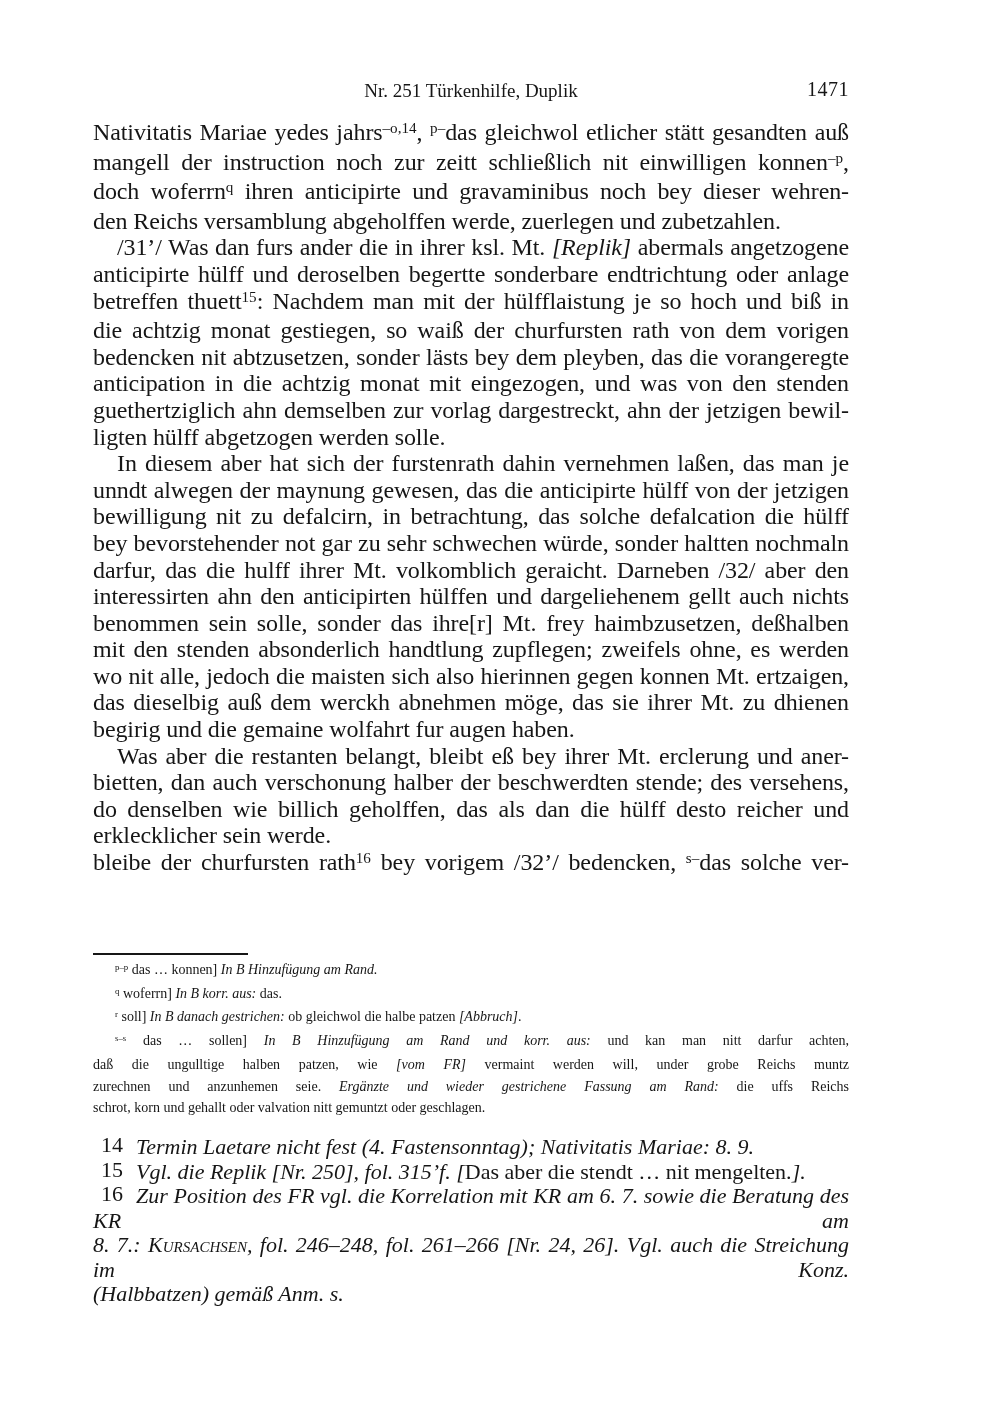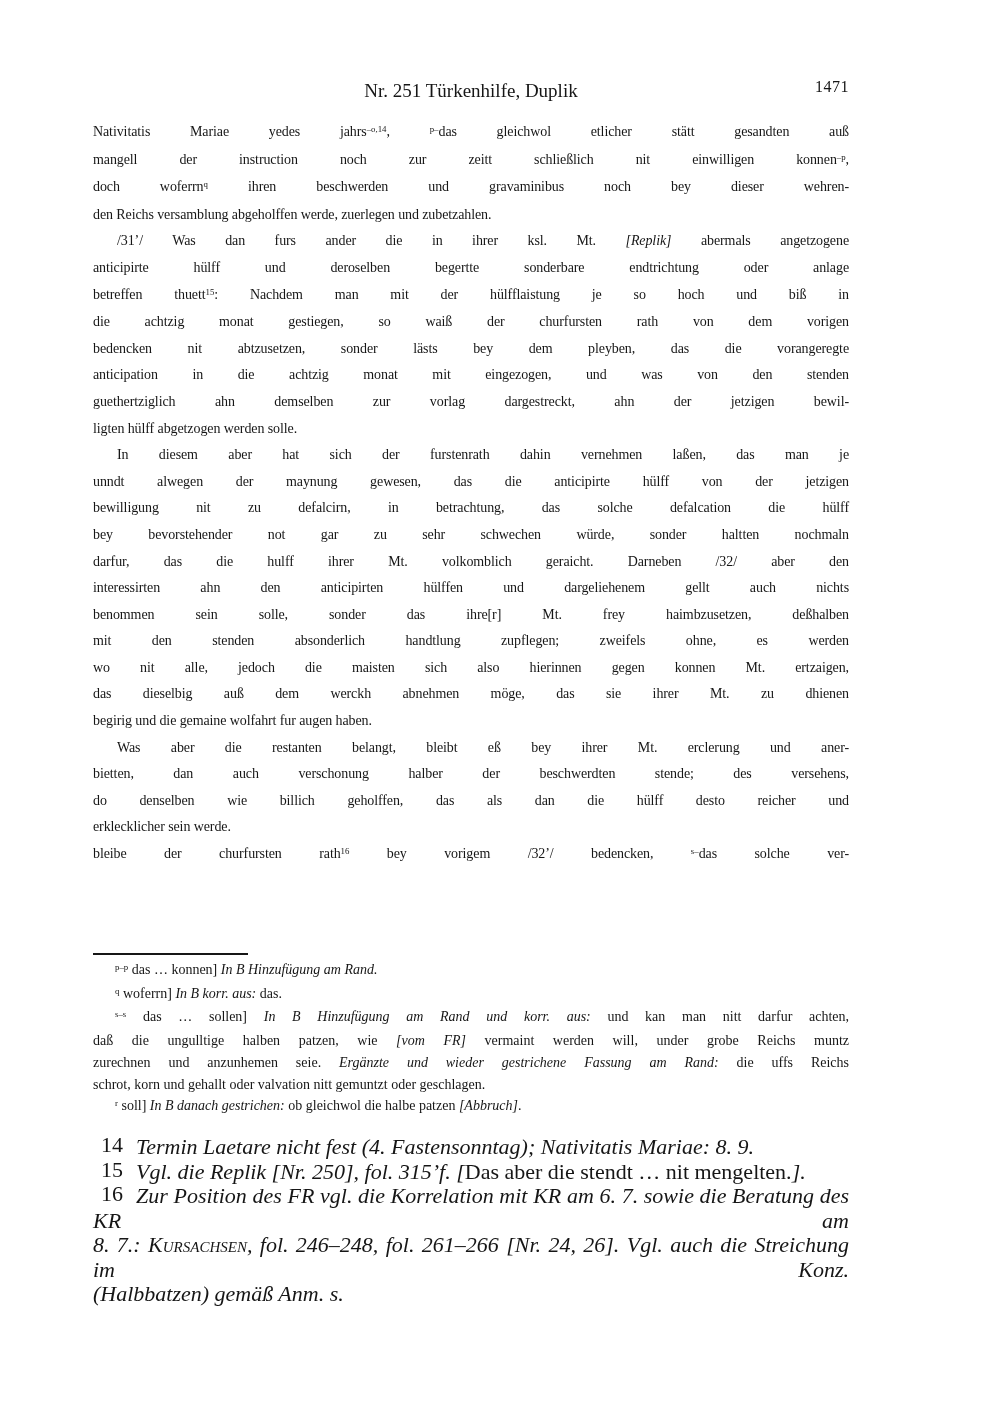--- a/index.html
+++ b/index.html
@@ -7,23 +7,23 @@
     position:relative;
     width:1004px;height:1418px;
     background:#ffffff;
     color:#161616;
     font-family:"Liberation Serif", serif;
     overflow:hidden;
   }
   .col{position:absolute;left:93px;width:756px;}
   
   .header{top:80px;height:24px;font-size:19px;text-align:center;}
-  .page-num{position:absolute;right:0;top:-2px;font-size:16px;letter-spacing:0.5px;font-family:Liberation Serif, serif;}
+  .page-num{position:absolute;right:0;top:-2px;font-size:20px;letter-spacing:0.5px;font-family:Liberation Serif, serif;}
   
-  .bodytext{top:119px;font-size:14px;line-height:26.6px;letter-spacing:-0.1px;}
+  .bodytext{top:119px;font-size:24px;line-height:26.6px;letter-spacing:-0.1px;}
   .line{text-align:justify;text-align-last:justify;text-justify:inter-word;}
   .line.last{text-align:left;text-align-last:left;}
   .line.ind{text-indent:24px;}
   .sup{font-size:63%;position:relative;top:-0.45em;letter-spacing:0;}
   .it{font-style:italic;}
   .sc{font-variant:small-caps;}
   
   .rule{position:absolute;left:93px;top:953px;width:155px;border-top:2px solid #161616;height:0;}
   
   .apparatus{top:959px;font-size:14px;line-height:21.7px;}
@@ -39,21 +39,21 @@
 <div class="page">
   <div class="col header">
     <span>Nr. 251 Türkenhilfe, Duplik</span>
     <span class="page-num">1471</span>
   </div>
 
   <div class="col bodytext" id="main-text">
       <div>
         <div class="line"><span>Nativitatis Mariae yedes jahrs</span><span class="sup">–o,14</span><span>, </span><span class="sup">p–</span><span>das gleichwol etlicher stätt gesandten auß</span></div>
         <div class="line"><span>mangell der instruction noch zur zeitt schließlich nit einwilligen konnen</span><span class="sup">–p</span><span>,</span></div>
-        <div class="line"><span>doch woferrn</span><span class="sup">q</span><span> ihren beschwerden und gravaminibus noch bey dieser wehren-</span></div>
+        <div class="line"><span>doch woferrn</span><span class="sup">q</span><span> ihren anticipirte und gravaminibus noch bey dieser wehren-</span></div>
         <div class="line last"><span>den Reichs versamblung abgeholffen werde, zuerlegen und zubetzahlen.</span></div>
       </div>
       <div>
         <div class="line ind"><span>/31’/ Was dan furs ander die in ihrer ksl. Mt. </span><span class="it">[Replik]</span><span> abermals angetzogene</span></div>
         <div class="line"><span>anticipirte hülff und deroselben begertte sonderbare endtrichtung oder anlage</span></div>
         <div class="line"><span>betreffen thuett</span><span class="sup">15</span><span>: Nachdem man mit der hülfflaistung je so hoch und biß in</span></div>
         <div class="line"><span>die achtzig monat gestiegen, so waiß der churfursten rath von dem vorigen</span></div>
         <div class="line"><span>bedencken nit abtzusetzen, sonder lästs bey dem pleyben, das die vorangeregte</span></div>
         <div class="line"><span>anticipation in die achtzig monat mit eingezogen, und was von den stenden</span></div>
         <div class="line"><span>guethertziglich ahn demselben zur vorlag dargestreckt, ahn der jetzigen bewil-</span></div>
@@ -86,27 +86,27 @@
   <div class="rule"></div>
 
   <div class="col apparatus" id="apparatus">
       <div>
         <div class="line last ind"><span class="sup">p–p</span><span> das … konnen] </span><span class="it">In B Hinzufügung am Rand.</span></div>
       </div>
       <div>
         <div class="line last ind"><span class="sup">q</span><span> woferrn] </span><span class="it">In B korr. aus:</span><span> das.</span></div>
       </div>
       <div>
+        <div class="line last ind"><span class="sup">r</span><span> soll] </span><span class="it">In B danach gestrichen:</span><span> ob gleichwol die halbe patzen </span><span class="it">[Abbruch]</span><span>.</span></div>
+      </div>
+      <div>
         <div class="line ind"><span class="sup">s–s</span><span> das … sollen] </span><span class="it">In B Hinzufügung am Rand und korr. aus:</span><span> und kan man nitt darfur achten,</span></div>
         <div class="line"><span>daß die ungulltige halben patzen, wie </span><span class="it">[vom FR]</span><span> vermaint werden will, under grobe Reichs muntz</span></div>
         <div class="line"><span>zurechnen und anzunhemen seie. </span><span class="it">Ergänzte und wieder gestrichene Fassung am Rand:</span><span> die uffs Reichs</span></div>
         <div class="line last"><span>schrot, korn und gehallt oder valvation nitt gemuntzt oder geschlagen.</span></div>
-      </div>
-      <div>
-        <div class="line last ind"><span class="sup">r</span><span> soll] </span><span class="it">In B danach gestrichen:</span><span> ob gleichwol die halbe patzen </span><span class="it">[Abbruch]</span><span>.</span></div>
       </div>
     </div>
 
   <div class="col footnotes" id="footnotes">
       <div>
         <div class="line last ind"><span class="fnnum">14</span><span class="it">Termin Laetare nicht fest (4. Fastensonntag); Nativitatis Mariae: 8. 9.</span></div>
       </div>
       <div>
         <div class="line last ind"><span class="fnnum">15</span><span class="it">Vgl. die Replik [Nr. 250], fol. 315’f. [</span><span>Das aber die stendt … nit mengelten.</span><span class="it">].</span></div>
       </div>

